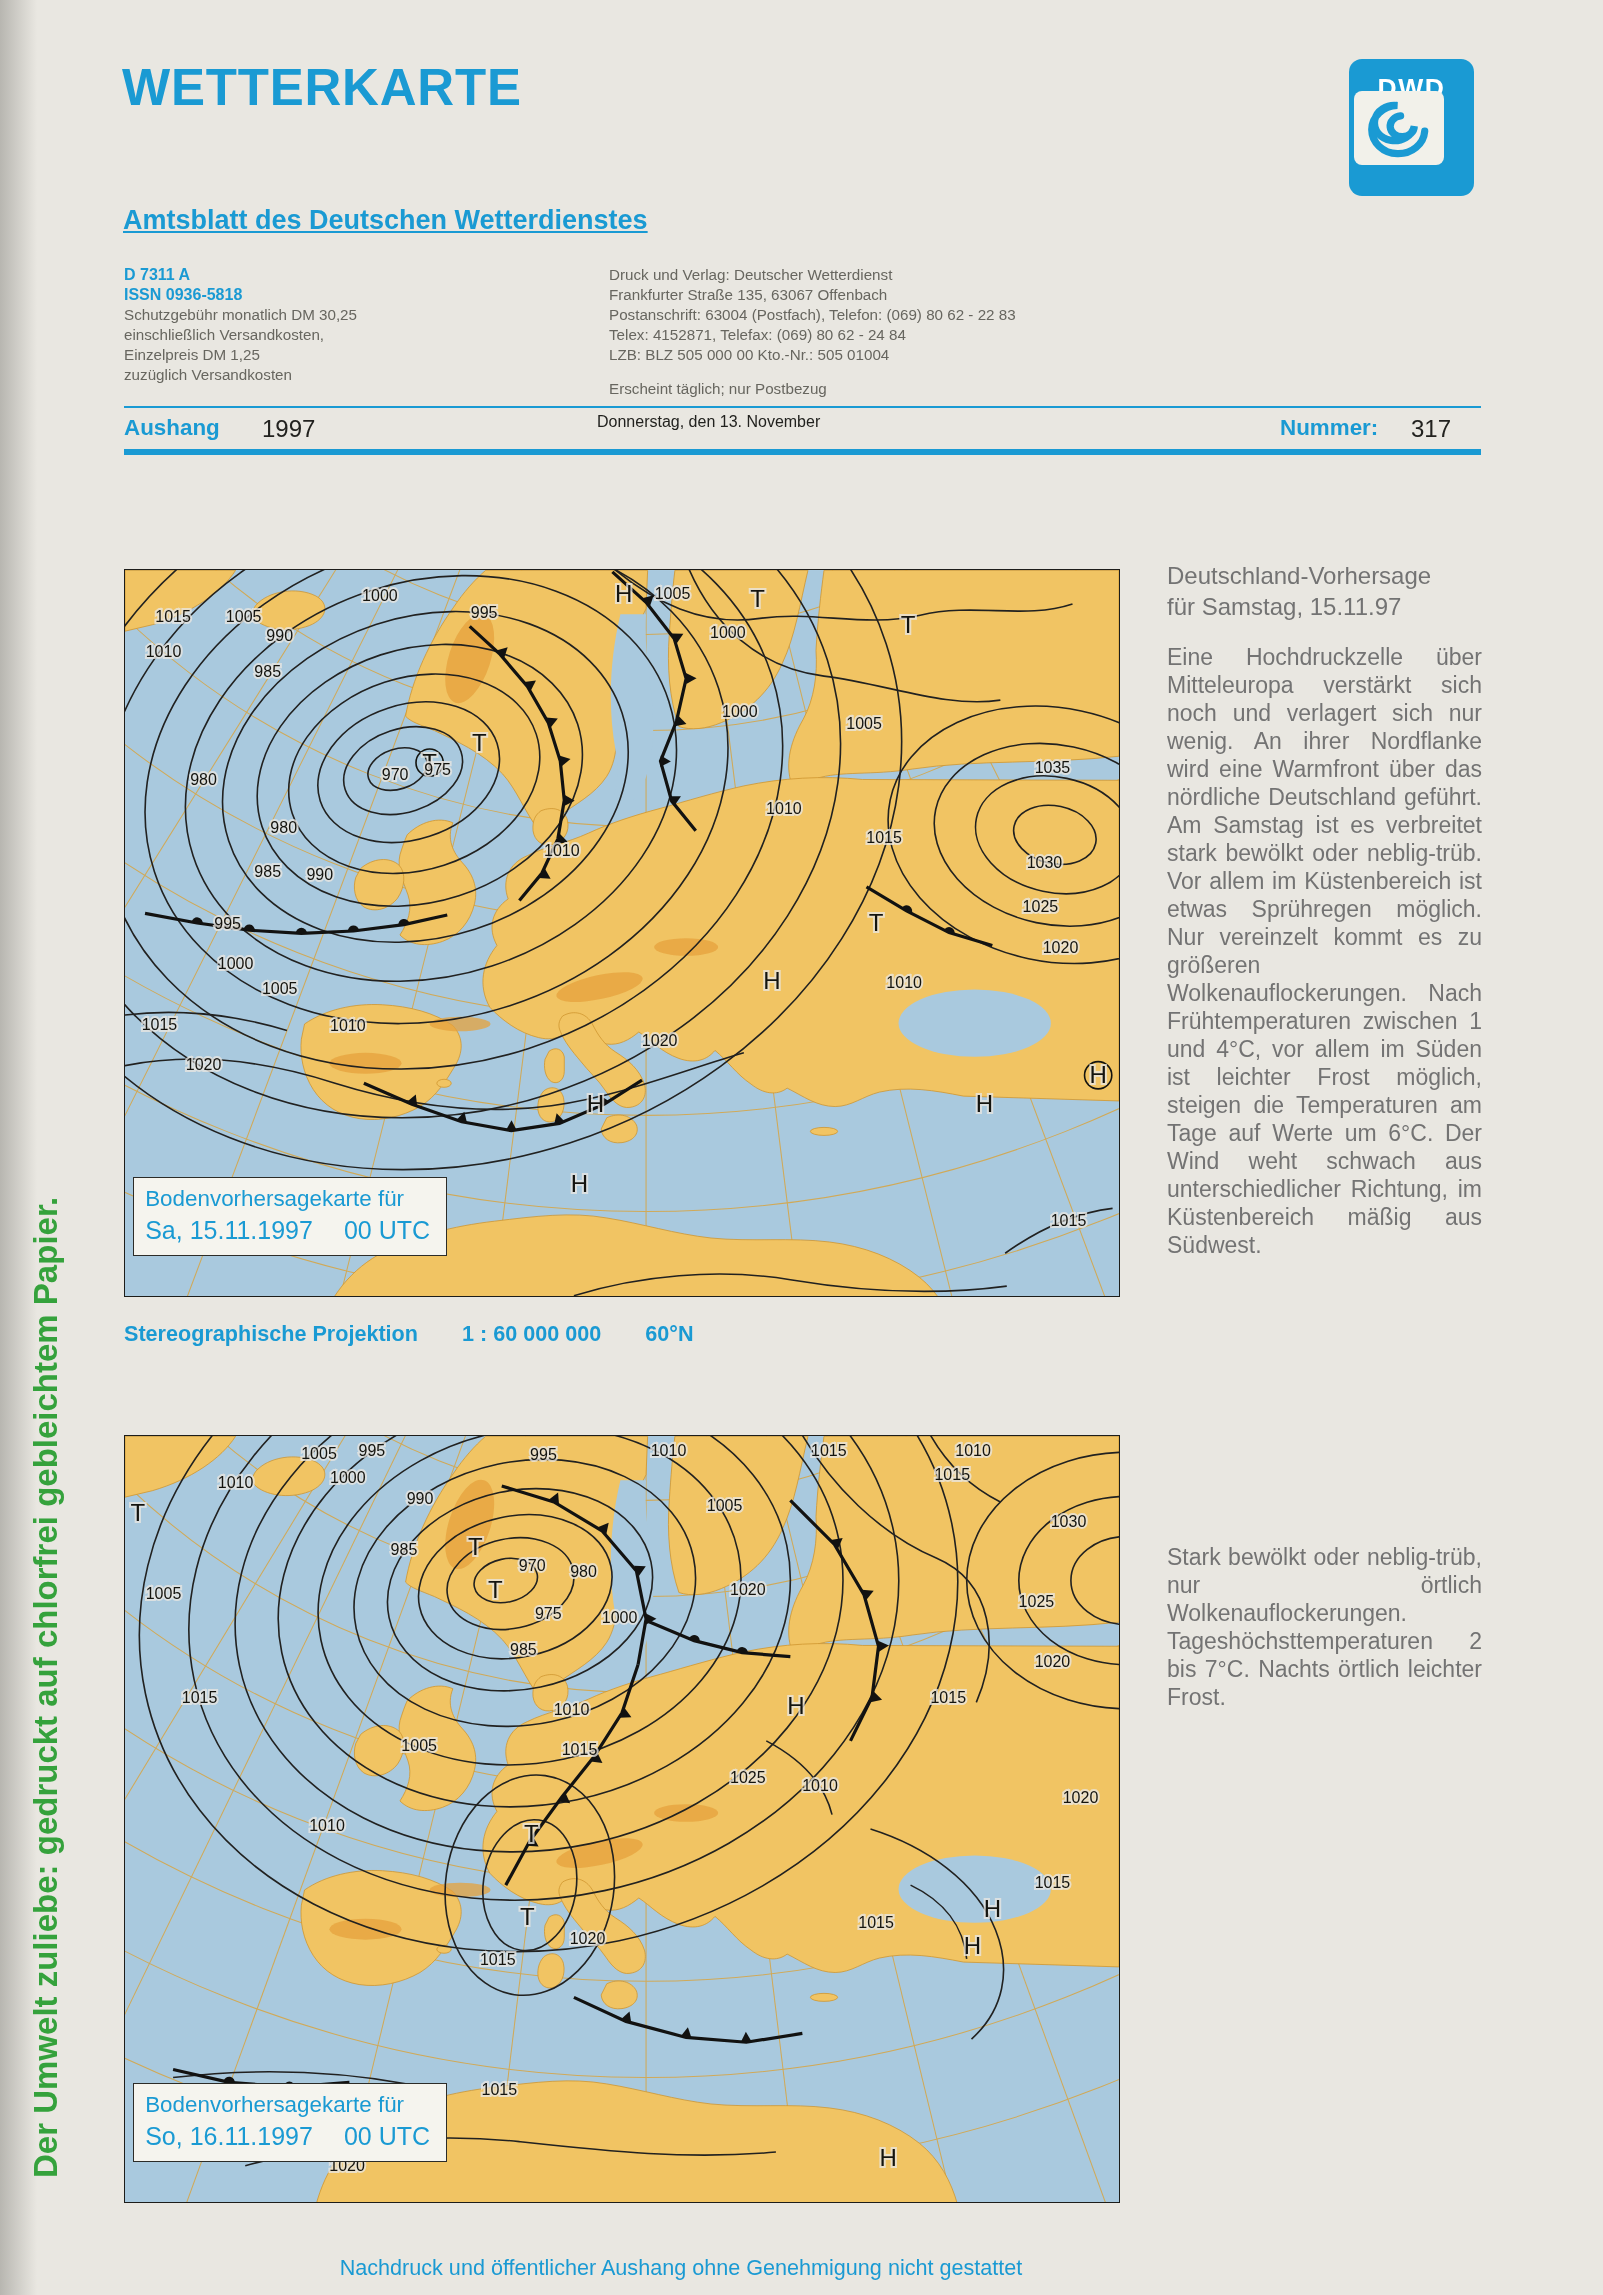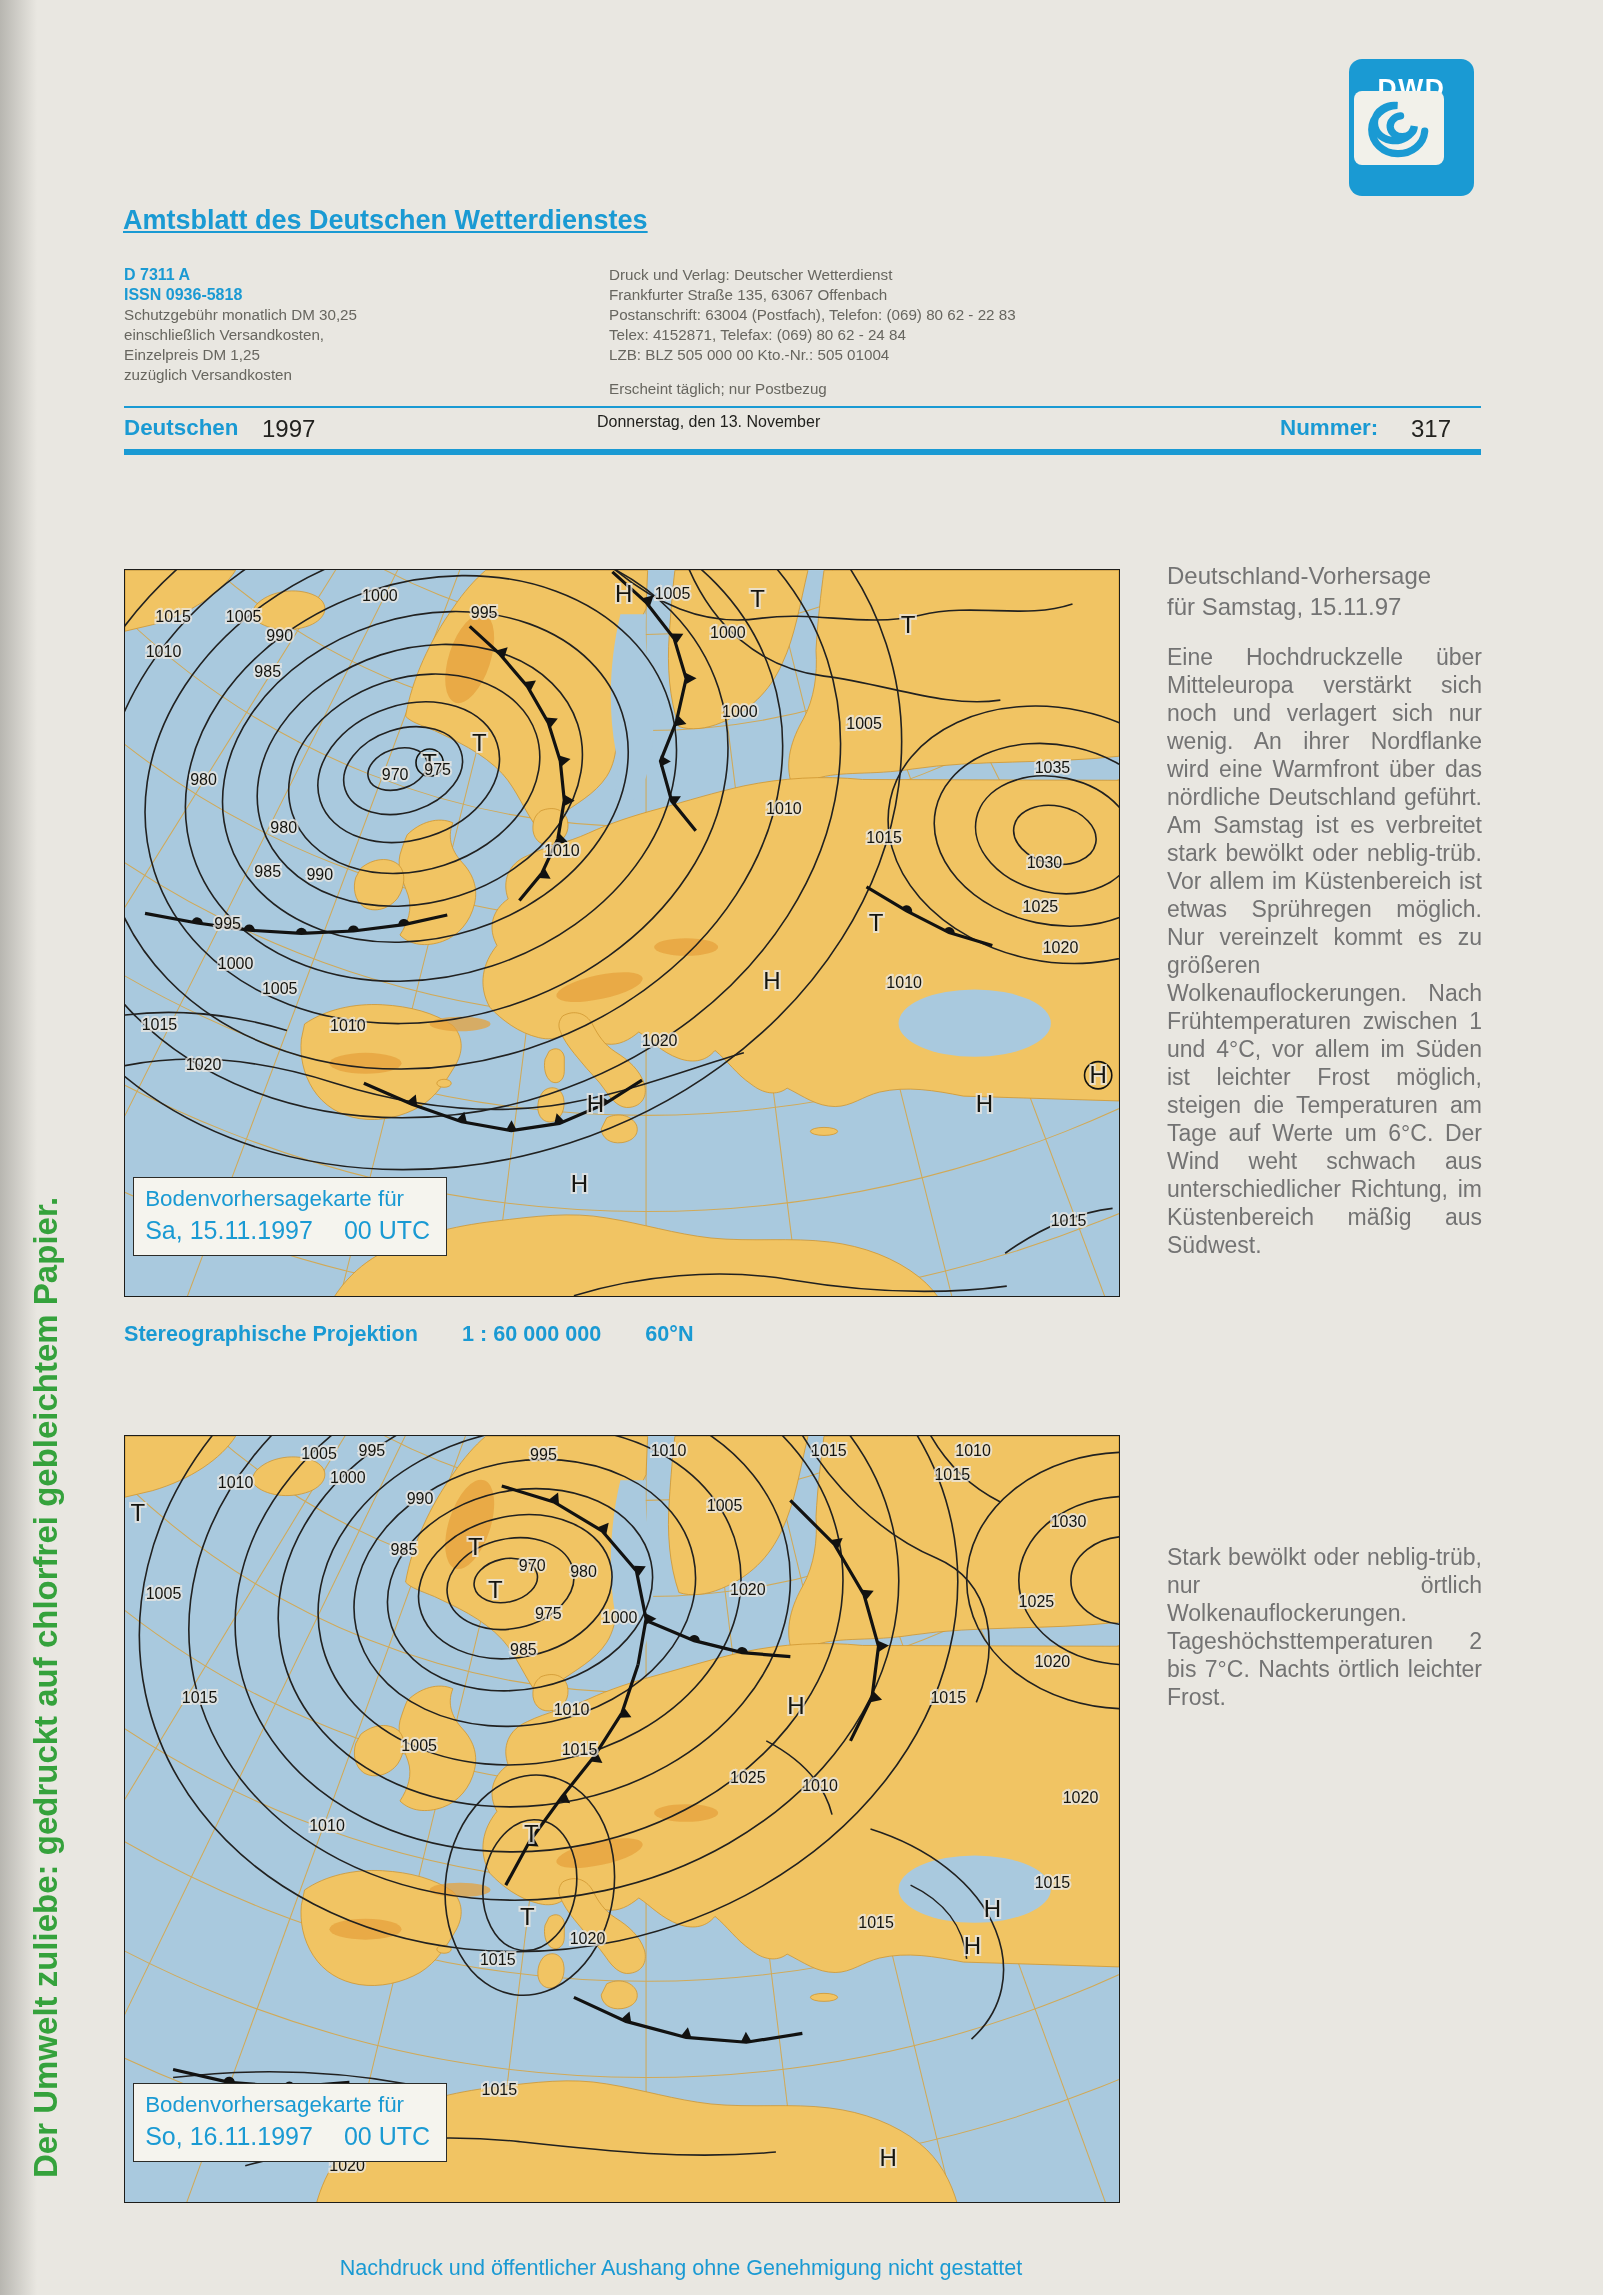--- a/index.html
+++ b/index.html
@@ -120,20 +120,21 @@
       <ellipse class="land2" cx="418" cy="566" rx="38" ry="9"></ellipse>
       <ellipse class="land2" cx="300" cy="615" rx="45" ry="13"></ellipse>
       <ellipse class="land2" cx="430" cy="110" rx="26" ry="58" transform="rotate(18 430 110)"></ellipse>
       <ellipse class="land2" cx="700" cy="470" rx="40" ry="11"></ellipse>
     </g>
   </defs>
 </svg>
 
 <div class="page">
 
+  <div class="abs title">WETTERKARTE</div>
 
   <div class="abs logo">
     <div class="logo-word">DWD</div>
     <div class="logo-body">
       <svg viewBox="0 0 112 92">
         <path d="M88,50 A33,30 0 1 1 54,18 A25,22 0 1 0 75,44 A15,13 0 1 1 58,31" fill="none" stroke="#1a9ad3" stroke-width="9" stroke-linecap="round"></path>
       </svg>
     </div>
   </div>
 
@@ -151,21 +152,21 @@
   <div class="abs mastblock mast-center">
     <div>Druck und Verlag: Deutscher Wetterdienst</div>
     <div>Frankfurter Straße 135, 63067 Offenbach</div>
     <div>Postanschrift: 63004 (Postfach), Telefon: (069) 80 62 - 22 83</div>
     <div>Telex: 4152871, Telefax: (069) 80 62 - 24 84</div>
     <div>LZB: BLZ 505 000 00  Kto.-Nr.: 505 01004</div>
   </div>
   <div class="abs mast-note">Erscheint täglich; nur Postbezug</div>
 
   <div class="abs rule-thin"></div>
-  <div class="abs dl-label dl-jl">Deutschen</div>
+  <div class="abs dl-label dl-jl">Aushang</div>
   <div class="abs dl-value dl-jv">1997</div>
   <div class="abs dl-date">Donnerstag, den 13. November</div>
   <div class="abs dl-label dl-nl">Nummer:</div>
   <div class="abs dl-value dl-nv">317</div>
   <div class="abs rule-thick"></div>
 
   <div class="abs map map1">
     <svg viewBox="0 0 1240 905" xmlns="http://www.w3.org/2000/svg">
       <rect class="sea-fill" width="1240" height="905"></rect>
       <g class="grat">

